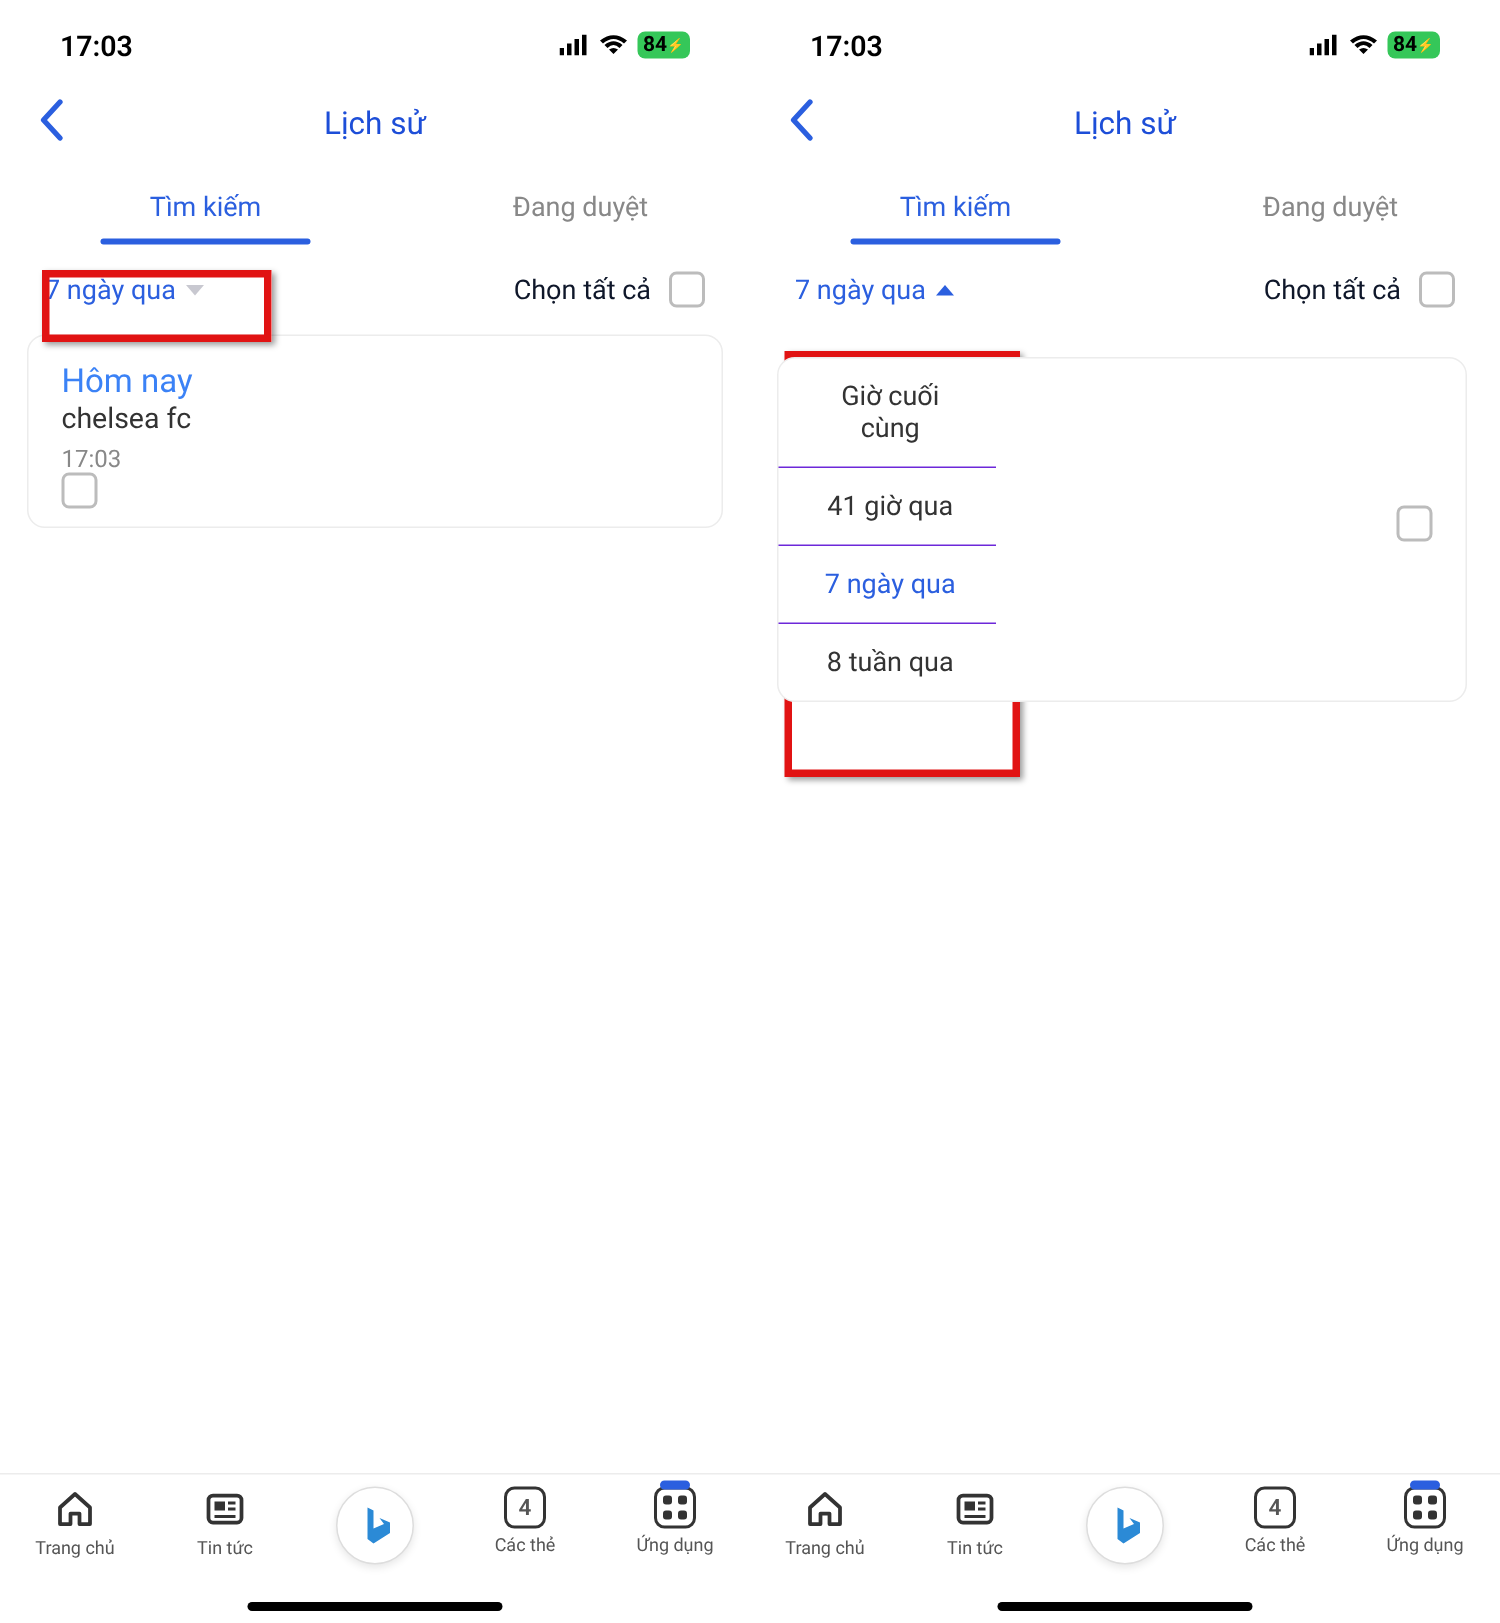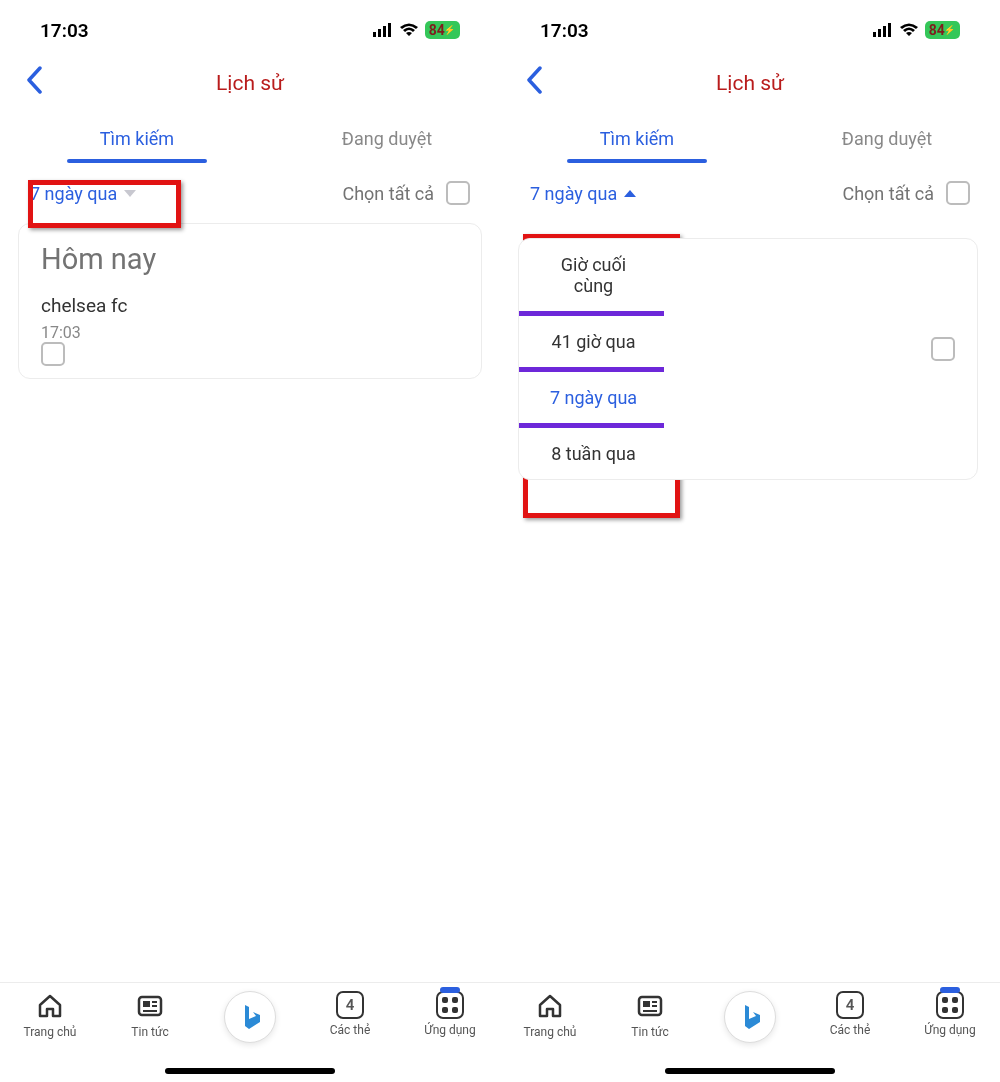--- a/index.html
+++ b/index.html
@@ -21,21 +21,21 @@
     justify-content: space-between;
     align-items: center;
     padding: 10px 40px 0 40px;
     height: 50px;
     font-weight: 600;
     font-size: 19px;
   }
   .status-right { display: flex; align-items: center; gap: 6px; }
   .battery-badge {
     background: #35c759;
-    color: #7f1d1d;
+    color: #000000;
     border-radius: 5px;
     padding: 1px 4px;
     font-size: 14px;
     font-weight: 700;
     display: inline-flex;
     align-items: center;
   }
   .nav-header {
     display: flex;
     align-items: center;
@@ -44,21 +44,21 @@
     height: 60px;
   }
   .back-btn {
     color: #2b5fdf;
     font-size: 32px;
     font-weight: 400;
     position: absolute;
     left: 26px;
   }
   .title {
-    color: #b91c1c;
+    color: #1d4ed8;
     font-size: 21px;
     font-weight: 400;
     margin: 0 auto;
   }
   .tabs {
     display: flex;
     margin-top: 8px;
   }
   .tab {
     flex: 1;
@@ -104,39 +104,38 @@
     width: 0; height: 0;
     border-left: 6px solid transparent;
     border-right: 6px solid transparent;
     border-bottom: 7px solid #2b5fdf;
   }
   .select-all {
     display: flex;
     align-items: center;
     gap: 12px;
     font-size: 18px;
-    color: #737373;
+    color: #0f172a;
   }
   .checkbox {
     width: 24px; height: 24px;
     border: 2px solid #bcbcbc;
     border-radius: 5px;
     background: #fff;
   }
   .card {
     margin: 4px 18px;
     border: 1px solid #ececec;
     border-radius: 12px;
     padding: 18px 22px 12px 22px;
     background: #fff;
   }
   .card-title {
-    font-size: 29px;
-    color: #737373;
-    margin-bottom: 18px;
+    font-size: 22px;
+    color: #3b82f6;
   }
   .card-item {
     display: flex;
     justify-content: space-between;
     align-items: flex-start;
     flex-direction: column;
   }
   .item-text { font-size: 19px; color: #333; }
   .item-time { font-size: 16px; color: #888; margin-top: 6px; }
   .red-box {
@@ -153,21 +152,21 @@
     border: 1px solid #ececec;
     border-radius: 12px;
     background: #fff;
     z-index: 5;
   }
   .dropdown-list { width: 145px; }
   .dropdown-item {
     padding: 15px 20px 15px 24px;
     font-size: 18px;
     color: #333;
-    border-bottom: 5px solid #6d28d9;
+    border-bottom: 1px solid #6d28d9;
     text-align: center;
   }
   .dropdown-item:last-child { border-bottom: none; }
   .dropdown-item.selected { color: #2b5fdf; }
   .dropdown-side-checkbox {
     position: absolute;
     right: 22px;
     top: 98px;
   }
   .bottom-nav {

